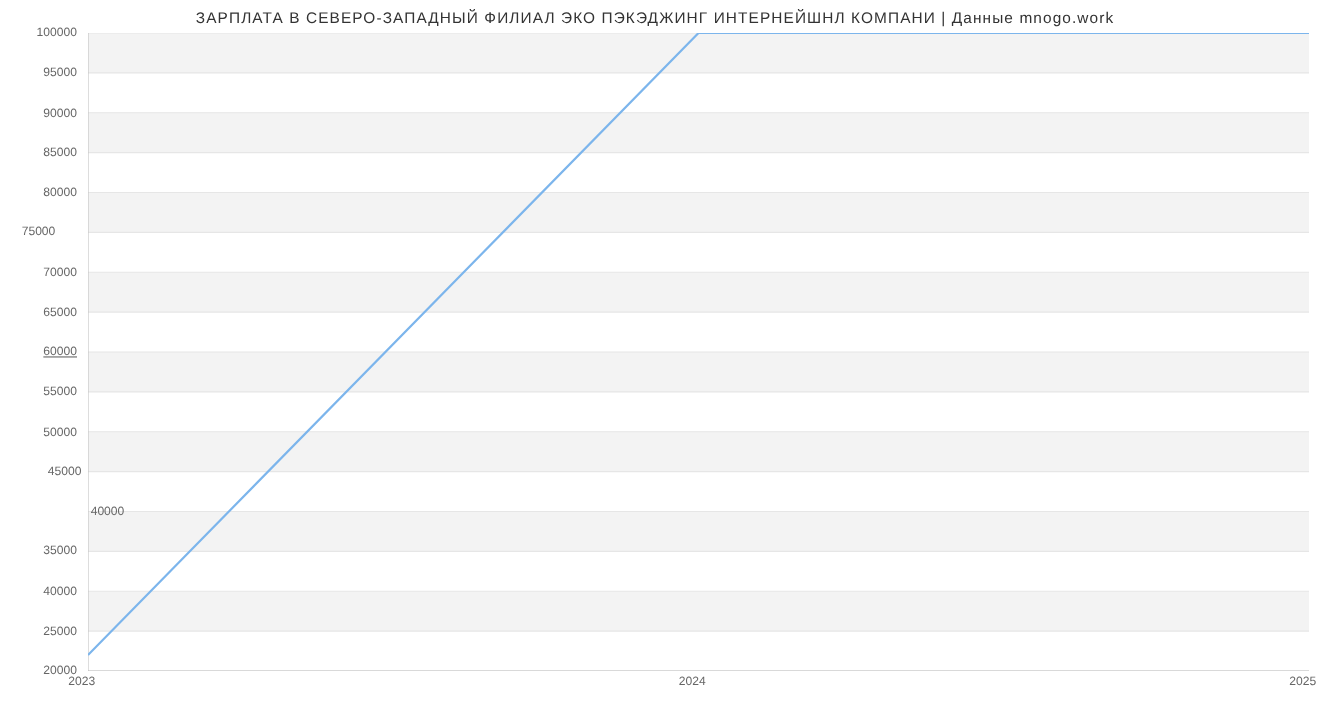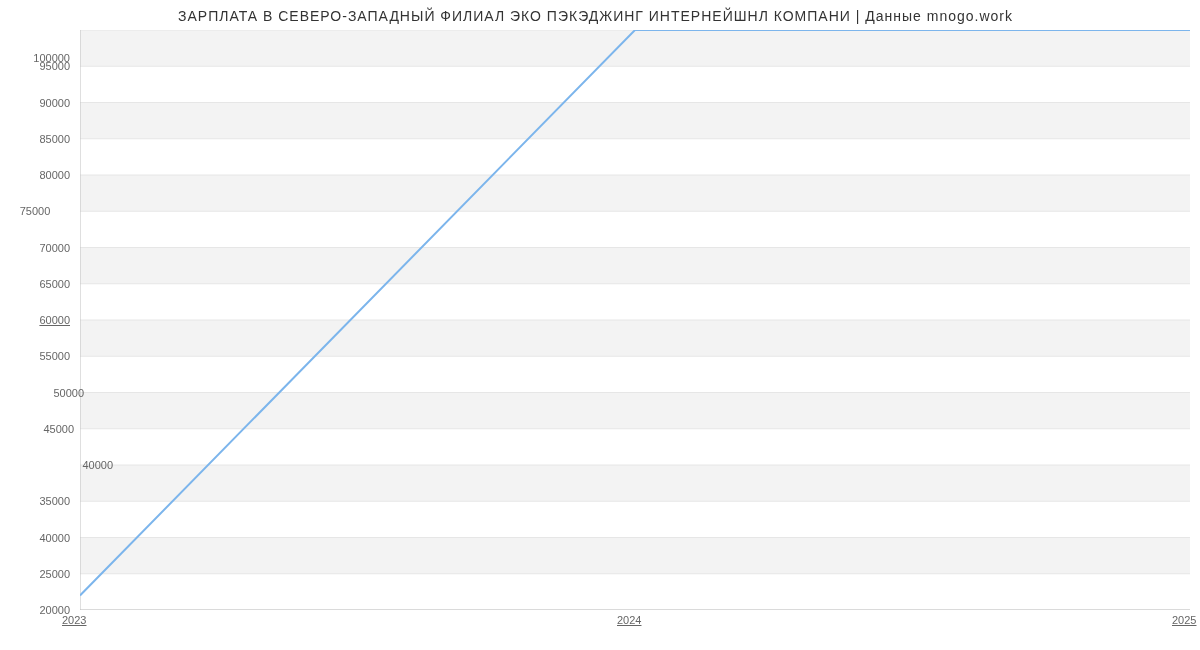--- a/index.html
+++ b/index.html
@@ -32,21 +32,20 @@
     color: #666;
   }
   .y-tick {
     text-align: right;
     width: 70px;
     transform: translateY(-50%);
   }
   .x-tick {
     transform: translateX(-18px);
     top: 614px;
-    text-decoration: underline;
   }
   svg {
     position: absolute;
     left: 80px;
     top: 30px;
   }
 </style>
 </head>
 <body>
 
@@ -90,29 +89,29 @@
       <line x1="1110" x2="1110" y1="580" y2="588" stroke="#c0c0c0"></line>
       <path d="M0 565.5 L555 0 L1110 0 " fill="none" stroke="#7cb5ec" stroke-width="2" stroke-linejoin="round"></path>
     </svg>
 
   <div class="tick-label y-tick" style="left: 0px; top: 610px;">20000</div>
   <div class="tick-label y-tick" style="left: 0px; top: 573.75px;">25000</div>
   <div class="tick-label y-tick" style="left: 0px; top: 537.5px;">40000</div>
   <div class="tick-label y-tick" style="left: 0px; top: 501.25px;">35000</div>
   <div class="tick-label y-tick" style="left: 0px; top: 465px; padding-left: 43px;">40000</div>
   <div class="tick-label y-tick" style="left: 4px; top: 428.75px;">45000</div>
-  <div class="tick-label y-tick" style="left: 0px; top: 392.5px; margin-left: 14px;">50000</div>
+  <div class="tick-label y-tick" style="left: 0px; top: 392.5px;">50000</div>
   <div class="tick-label y-tick" style="left: 0px; top: 356.25px;">55000</div>
   <div class="tick-label y-tick" style="left: 0px; top: 320px; text-decoration: underline;">60000</div>
   <div class="tick-label y-tick" style="left: 0px; top: 283.75px;">65000</div>
   <div class="tick-label y-tick" style="left: 0px; top: 247.5px;">70000</div>
   <div class="tick-label y-tick" style="left: 0px; top: 211.25px; text-align: center;">75000</div>
   <div class="tick-label y-tick" style="left: 0px; top: 175px;">80000</div>
   <div class="tick-label y-tick" style="left: 0px; top: 138.75px;">85000</div>
   <div class="tick-label y-tick" style="left: 0px; top: 102.5px;">90000</div>
   <div class="tick-label y-tick" style="left: 0px; top: 66.25px;">95000</div>
-  <div class="tick-label y-tick" style="left: 0px; top: 30px; margin-top: 28px;">100000</div>
+  <div class="tick-label y-tick" style="left: 0px; top: 30px;">100000</div>
 
   <div class="tick-label x-tick" style="left: 80px;">2023</div>
   <div class="tick-label x-tick" style="left: 635px;">2024</div>
   <div class="tick-label x-tick" style="left: 1190px;">2025</div>
 
 </div>
 
 </body></html>

